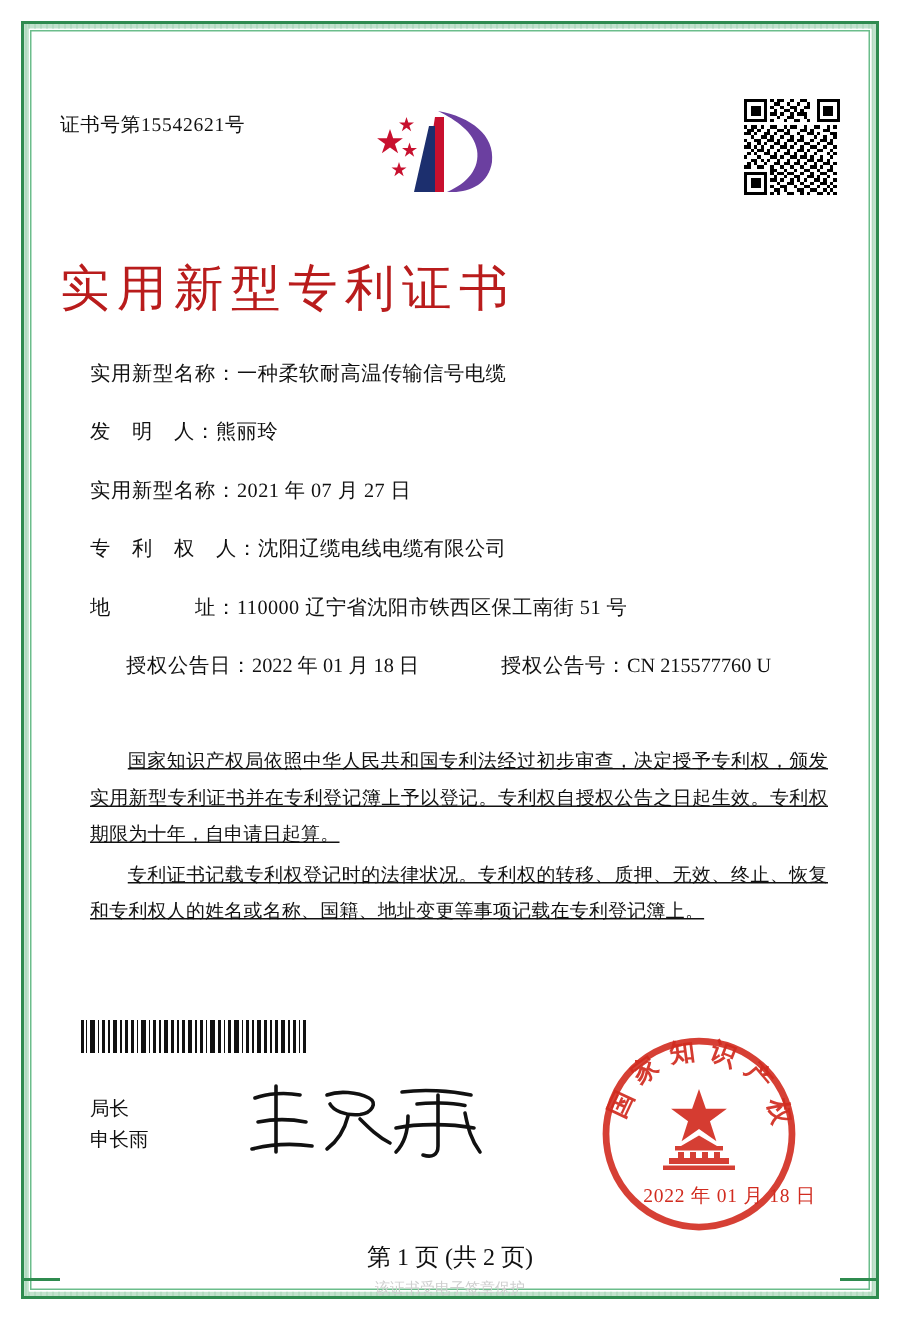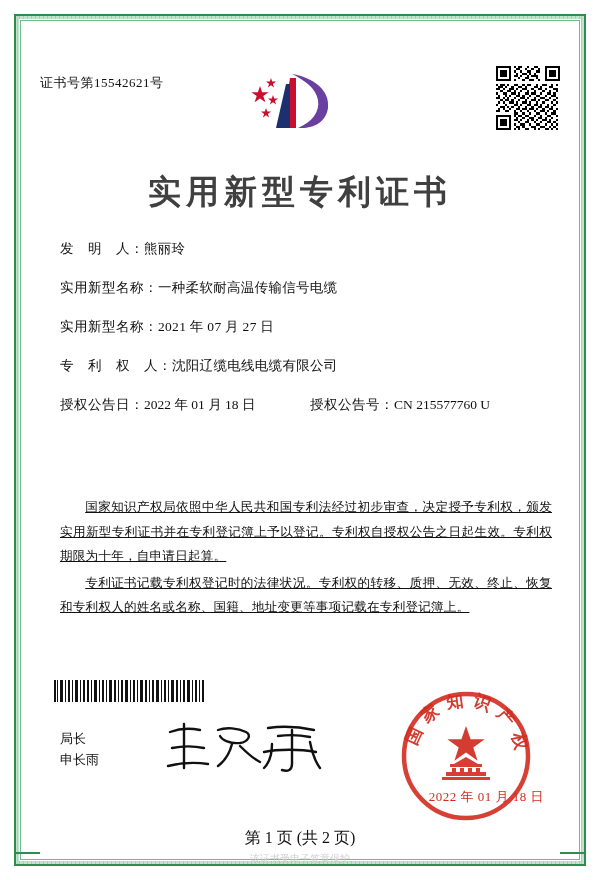--- a/index.html
+++ b/index.html
@@ -100,25 +100,24 @@
     top: 28px;
     width: 120px;
     height: 70px;
   }
 
   .title {
     position: absolute;
     left: 0;
     top: 130px;
     width: 520px;
-    text-align: center;
     font-size: 33px;
-    font-weight: bold;
+    font-weight: normal;
     letter-spacing: 5px;
-    color: #404040;
+    color: #b91c1c;
     font-family: "Liberation Serif", "DejaVu Serif", serif;
   }
 
   .fields {
     position: absolute;
     left: 20px;
     top: 200px;
     width: 500px;
   }
   .field {
@@ -141,21 +140,21 @@
     display: flex;
     font-size: 13.5px;
     margin-bottom: 18px;
     color: #111;
   }
   .field-row-split .half {
     display: flex;
     align-items: baseline;
   }
   .field-row-split .half.first { width: 250px; }
-  .field-row-split .lbl { white-space: pre; letter-spacing: 0.5px; }
+  .field-row-split .lbl { white-space: pre; letter-spacing: 0.5px; margin-left: 24px; }
 
   .body-text {
     position: absolute;
     left: 20px;
     top: 455px;
     width: 492px;
     font-size: 12.6px;
     line-height: 1.95;
     text-align: justify;
     color: #111;
@@ -479,34 +478,38 @@
           <polygon points="33,27 34.2,30.6 38,30.6 34.9,32.9 36.1,36.5 33,34.2 29.9,36.5 31.1,32.9 28,30.6 31.8,30.6"></polygon>
           <polygon points="26,40 27.2,43.6 31,43.6 27.9,45.9 29.1,49.5 26,47.2 22.9,49.5 24.1,45.9 21,43.6 24.8,43.6"></polygon>
         </g>
       </svg>
     </div>
 
     <div class="title">实用新型专利证书</div>
 
     <div class="fields">
       <div class="field">
+        <span class="lbl">实用新型名称：</span>
+        <span class="val">一种柔软耐高温传输信号电缆</span>
+      </div>
+      <div class="field">
         <span class="lbl">发　明　人：</span>
         <span class="val">熊丽玲</span>
-      </div>
-      <div class="field">
-        <span class="lbl">实用新型名称：</span>
-        <span class="val">一种柔软耐高温传输信号电缆</span>
       </div>
       <div class="field">
         <span class="lbl">实用新型名称：</span>
         <span class="val">2021 年 07 月 27 日</span>
       </div>
       <div class="field">
         <span class="lbl">专　利　权　人：</span>
         <span class="val">沈阳辽缆电线电缆有限公司</span>
+      </div>
+      <div class="field">
+        <span class="lbl">地　　　　址：</span>
+        <span class="val">110000 辽宁省沈阳市铁西区保工南街 51 号</span>
       </div>
       <div class="field-row-split">
         <div class="half first">
           <span class="lbl">授权公告日：</span>
           <span class="val">2022 年 01 月 18 日</span>
         </div>
         <div class="half">
           <span class="lbl">授权公告号：</span>
           <span class="val">CN 215577760 U</span>
         </div>

